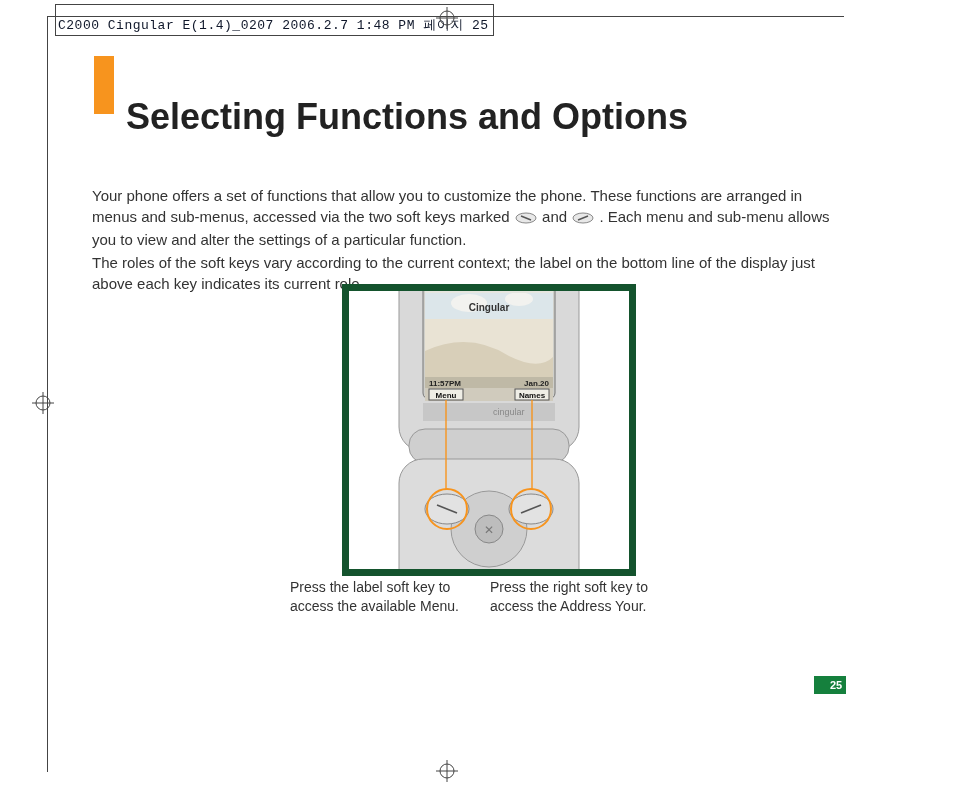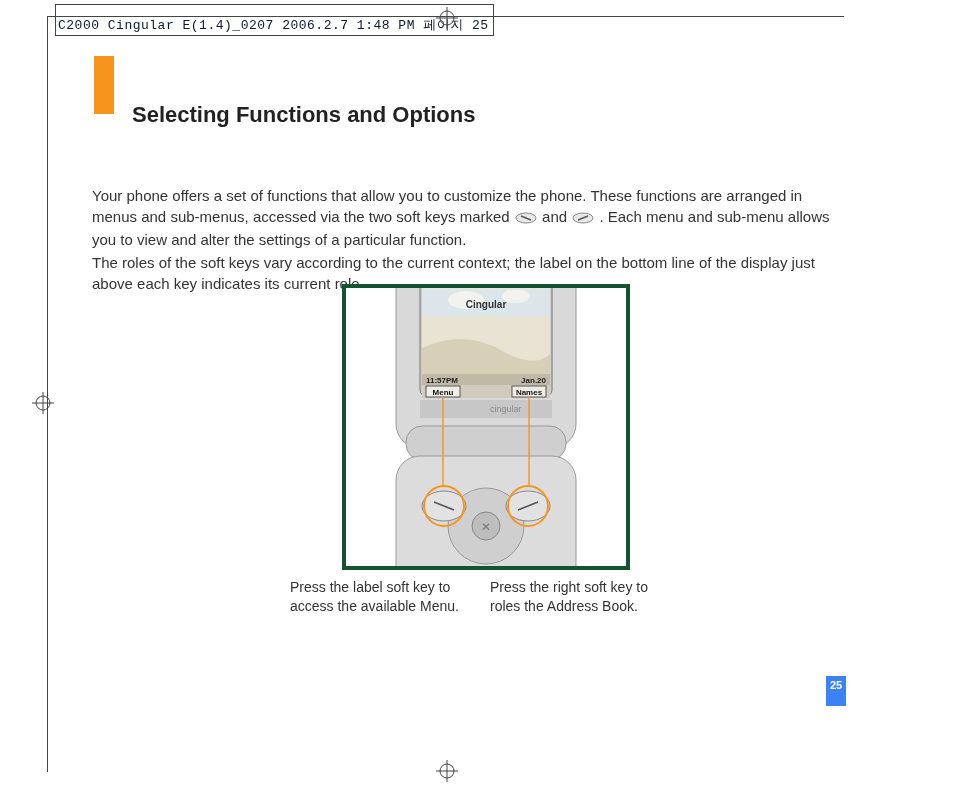--- a/index.html
+++ b/index.html
@@ -62,22 +62,22 @@
     top: 56px;
     left: 94px;
     width: 20px;
     height: 58px;
     background: #f7941e;
   }
   h1.title {
     position: absolute;
     top: 88px;
     left: 118px;
-    margin: 14px;
-    font-size: 22px;
+    margin: 8px;
+    font-size: 36px;
     font-weight: bold;
     color: #222;
   }
   .body-text {
     position: absolute;
     left: 92px;
     width: 750px;
     font-size: 15px;
     line-height: 1.4;
     color: #333;
@@ -89,21 +89,21 @@
     display: inline-block;
     vertical-align: middle;
     margin: 0 1px;
   }
   .fig-box {
     position: absolute;
     top: 284px;
     left: 342px;
     width: 280px;
     height: 278px;
-    border: 4px solid #14532d;
+    border: 7px solid #14532d;
     background: #fff;
     overflow: hidden;
   }
   .fig-phone {
     position: absolute;
     top: -30px;
     left: 40px;
     width: 200px;
     height: 340px;
   }
@@ -114,27 +114,28 @@
     line-height: 1.35;
     width: 170px;
   }
   #cap-left  { top: 578px; left: 290px; }
   #cap-right { top: 578px; left: 490px; }
   .page-tab {
     position: absolute;
     top: 676px;
     right: 108px;
     width: 20px;
-    height: 30px;
-    background: #3b82f6;
+    height: 18px;
+    background: #15803d;
     color: #fff;
     font-size: 11px;
     font-weight: bold;
     text-align: center;
     line-height: 18px;
+    padding-left: 12px;
   }
 </style>
 </head>
 <body>
 
 <div class="rule-top"></div>
 <div class="rule-left"></div>
 <div class="print-header">C2000 Cingular E(1.4)_0207  2006.2.7 1:48 PM  페이지 25</div>
 
 <span class="crop crop-top">
@@ -229,15 +230,15 @@
 
     <circle cx="58" cy="248" r="20" fill="none" stroke="#f7941e" stroke-width="2"></circle>
     <circle cx="142" cy="248" r="20" fill="none" stroke="#f7941e" stroke-width="2"></circle>
 
     <line x1="57" y1="139" x2="57" y2="228" stroke="#f7941e" stroke-width="1.4"></line>
     <line x1="143" y1="139" x2="143" y2="228" stroke="#f7941e" stroke-width="1.4"></line>
   </svg>
 </div>
 
 <div id="cap-left" class="caption">Press the label soft key to access the available Menu.</div>
-<div id="cap-right" class="caption">Press the right soft key to roles the Address Book.</div>
+<div id="cap-right" class="caption">Press the right soft key to access the Address Your.</div>
 
 <div class="page-tab">25</div>
 
 </body></html>

